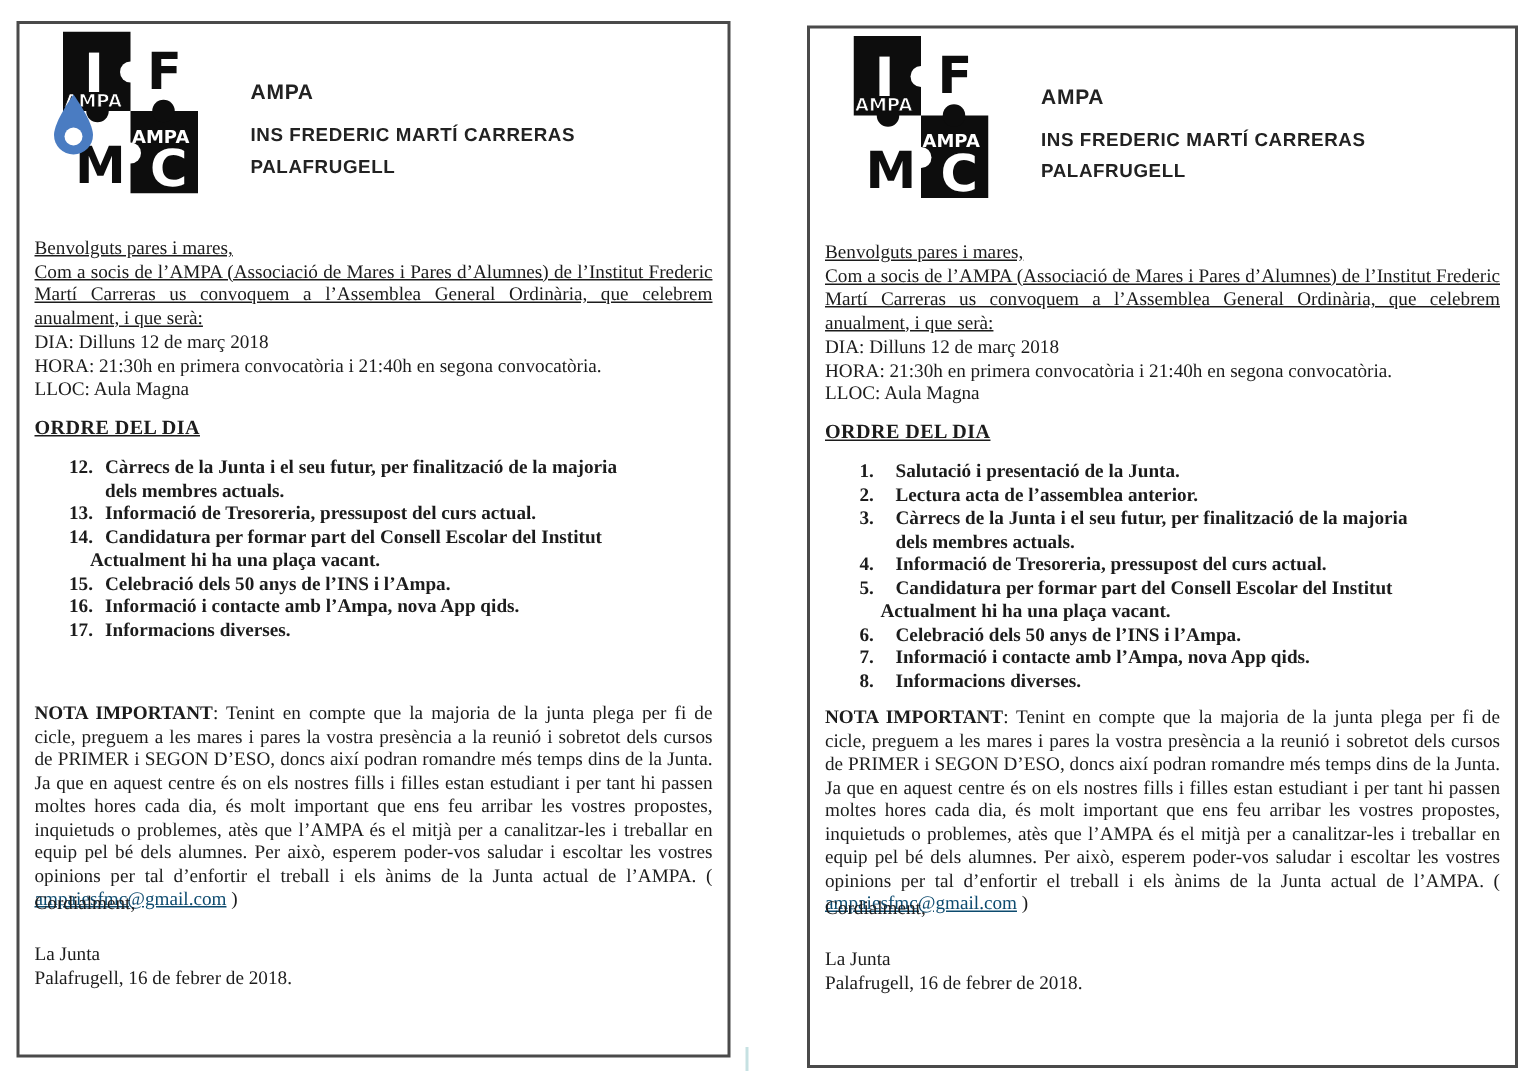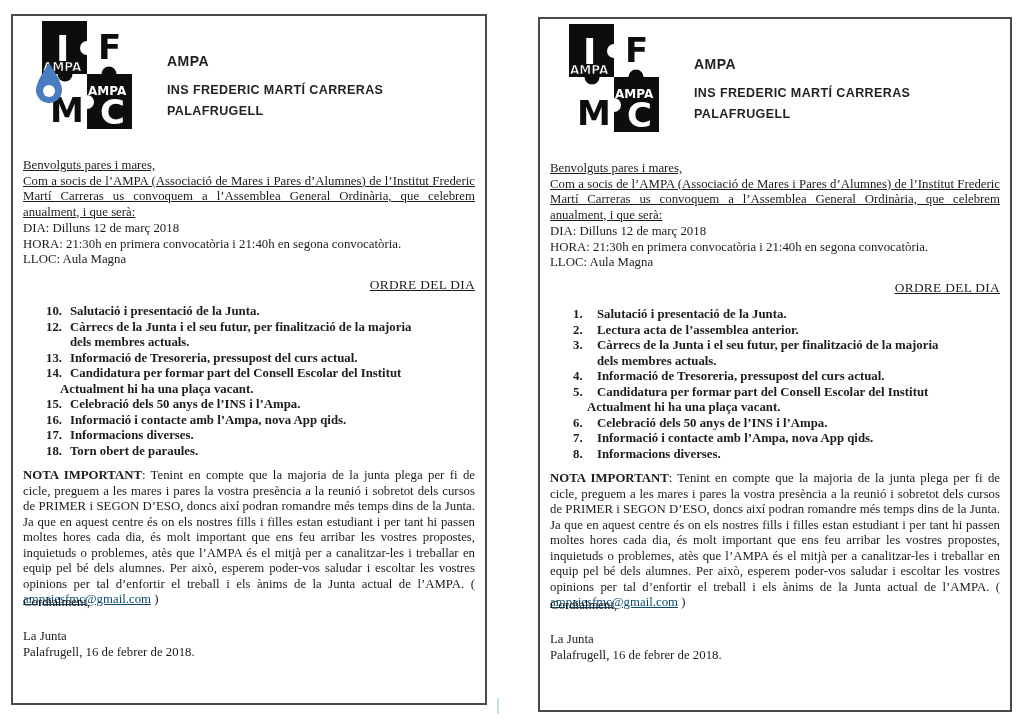--- a/index.html
+++ b/index.html
@@ -28,21 +28,21 @@
     font-family:"Liberation Sans",sans-serif;font-weight:bold;color:#222;
   }
   .hdr-org{font-size:14px;letter-spacing:.5px;line-height:16px;}
   .hdr-school{font-size:12.5px;letter-spacing:.4px;margin-top:14px;}
   .hdr-city{font-size:12.5px;letter-spacing:.4px;margin-top:7px;}
 
   .block{position:absolute;left:10px;right:10px;font-size:12.8px;line-height:15.5px;}
   .justify{text-align:justify;}
   .greeting-block{top:142px;text-decoration:underline;}
   .meeting-block{top:205px;font-weight:normal;}
-  .agenda-title-block{top:261px;text-align:right;font-weight:normal;font-size:13.4px;}
+  .agenda-title-block{top:261px;text-align:left;font-weight:bold;font-size:13.4px;}
   .agenda-title-block span{text-decoration:underline;letter-spacing:.3px;}
   .agenda-list{top:288px;left:33px;right:14px;font-weight:bold;}
   .agenda-item .num{display:inline-block;width:24px;}
   .agenda-item .cont{margin-left:24px;}
   .agenda-item .cont.outdent{margin-left:14px;}
   .nota-block{top:452px;}
   .closing-block{top:579px;}
   .sig-block{top:613px;}
   a.email{color:#0c4a6e;text-decoration:underline;cursor:pointer;}
   .teal-mark{position:absolute;left:497px;top:698px;width:2px;height:16px;
@@ -90,28 +90,26 @@
     <div>DIA: Dilluns 12 de març 2018</div>
     <div>HORA: 21:30h en primera convocatòria i 21:40h en segona convocatòria.</div>
     <div>LLOC: Aula Magna</div>
   </div>
 
   <div class="block agenda-title-block">
     <span>ORDRE DEL DIA</span>
   </div>
 
   <div class="block agenda-list">
-      <div class="agenda-item"><span class="num">10.</span><span>Salutació i presentació de la Junta.</span></div>
       <div class="agenda-item"><span class="num">12.</span><span>Càrrecs de la Junta i el seu futur, per finalització de la majoria</span><div class="cont">dels membres actuals.</div></div>
       <div class="agenda-item"><span class="num">13.</span><span>Informació de Tresoreria, pressupost del curs actual.</span></div>
       <div class="agenda-item"><span class="num">14.</span><span>Candidatura per formar part del Consell Escolar del Institut</span><div class="cont outdent">Actualment hi ha una plaça vacant.</div></div>
       <div class="agenda-item"><span class="num">15.</span><span>Celebració dels 50 anys de l’INS i l’Ampa.</span></div>
       <div class="agenda-item"><span class="num">16.</span><span>Informació i contacte amb l’Ampa, nova App qids.</span></div>
       <div class="agenda-item"><span class="num">17.</span><span>Informacions diverses.</span></div>
-      <div class="agenda-item"><span class="num">18.</span><span>Torn obert de paraules.</span></div>
     </div>
 
   <div class="block nota-block justify">
     <b>NOTA IMPORTANT</b><span>: Tenint en compte que la majoria de la junta plega per fi de cicle, preguem a les mares i pares la vostra presència a la reunió i sobretot dels cursos de PRIMER i SEGON D’ESO, doncs així podran romandre més temps dins de la Junta. Ja que en aquest centre és on els nostres fills i filles estan estudiant i per tant hi passen moltes hores cada dia, és molt important que ens feu arribar les vostres propostes, inquietuds o problemes, atès que l’AMPA és el mitjà per a canalitzar-les i treballar en equip pel bé dels alumnes. Per això, esperem poder-vos saludar i escoltar les vostres opinions per tal d’enfortir el treball i els ànims de la Junta actual de l’AMPA. </span><span>( </span><a class="email">ampaiesfmc@gmail.com</a><span> )</span>
   </div>
 
   <div class="block closing-block">Cordialment,</div>
 
   <div class="block sig-block">
     <div>La Junta</div>

